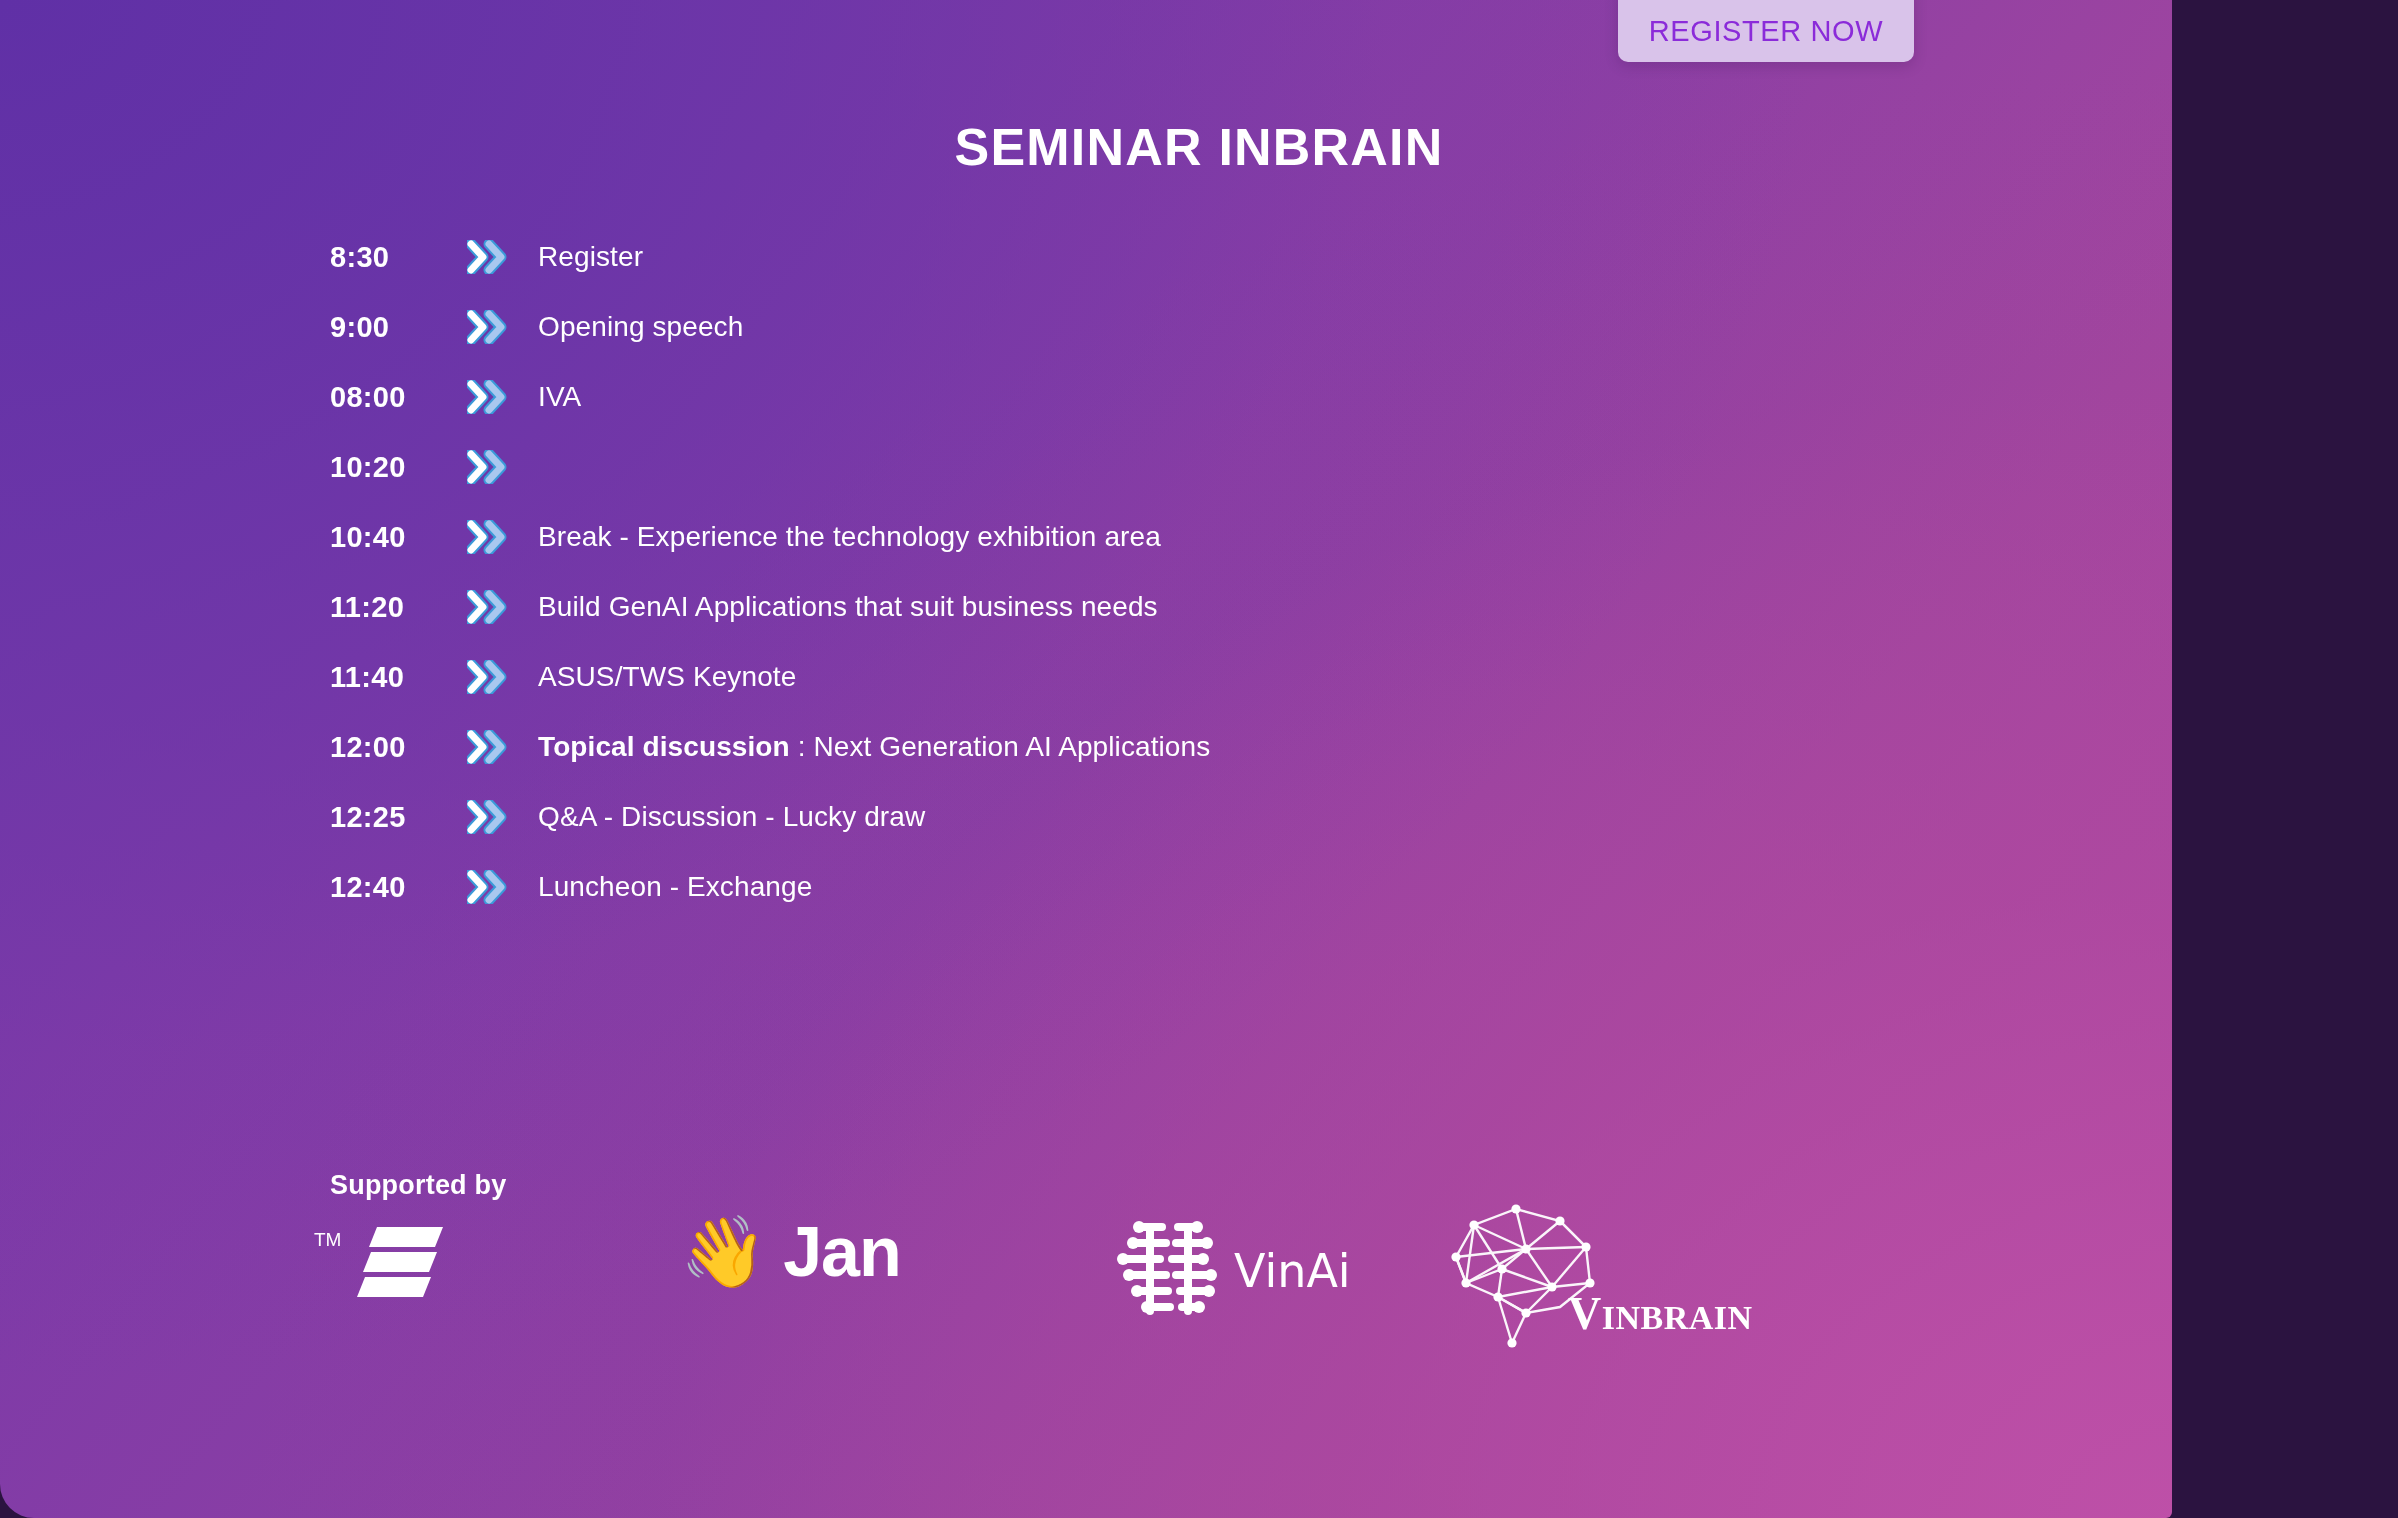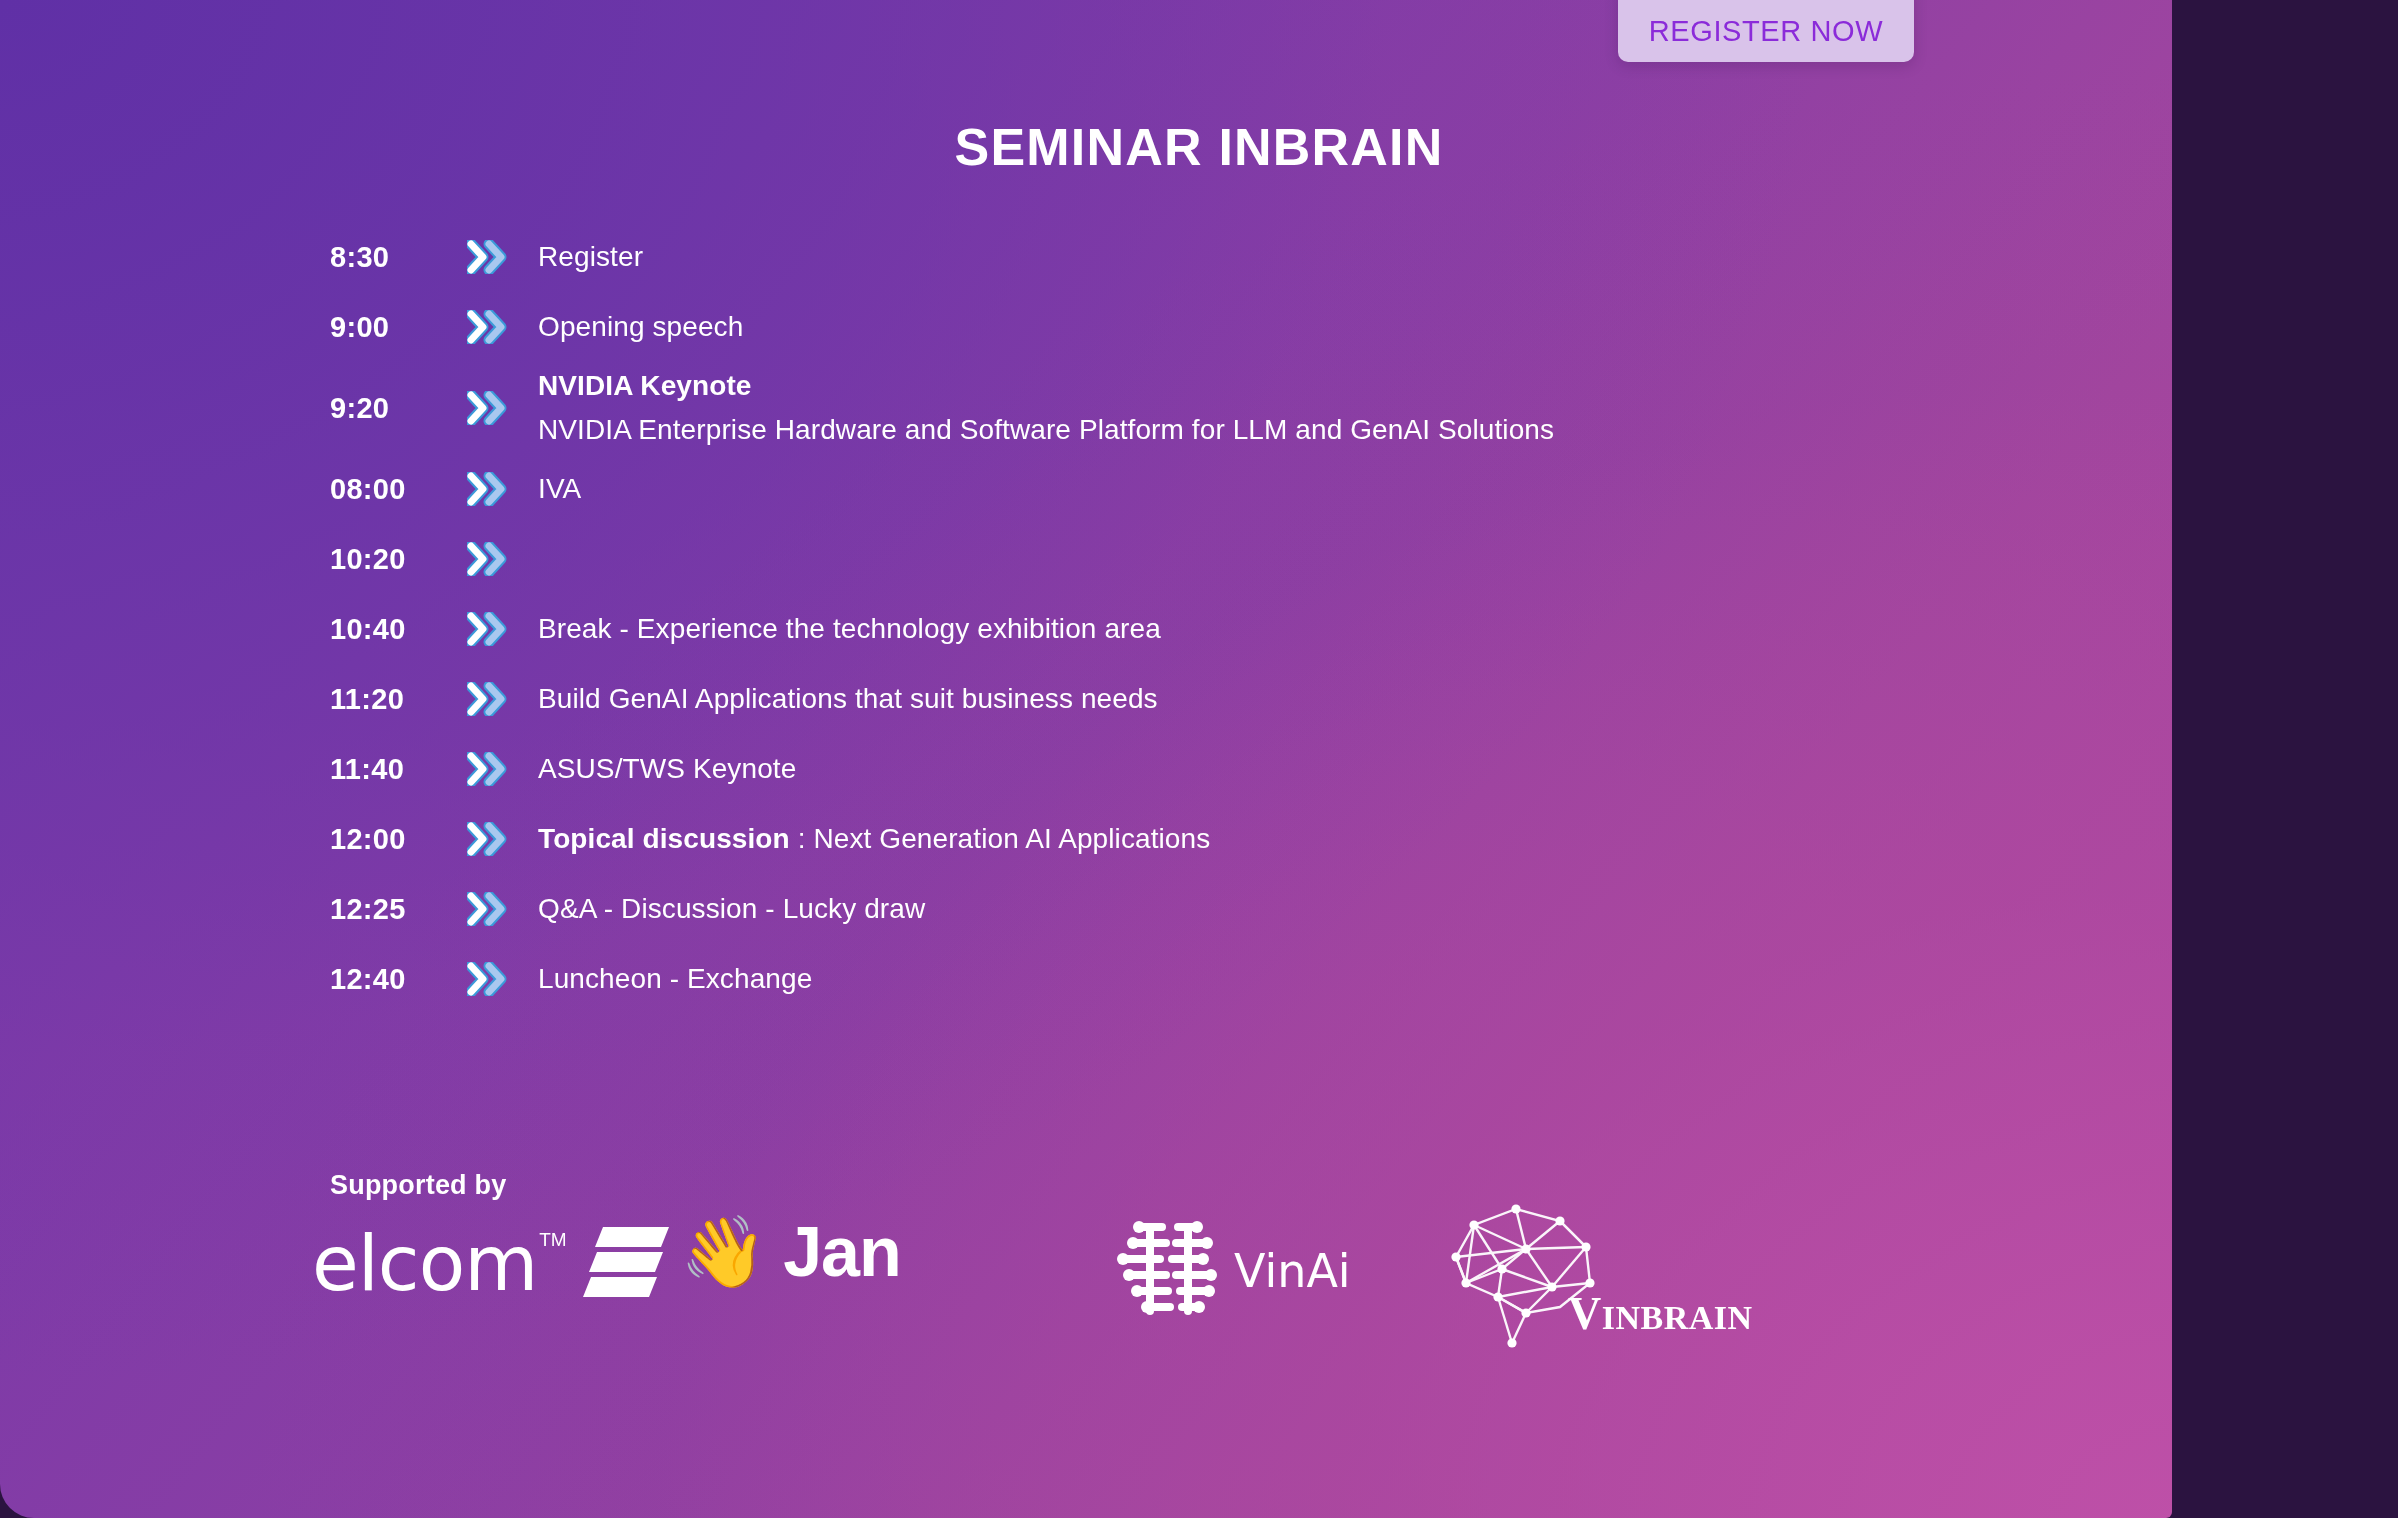--- a/index.html
+++ b/index.html
@@ -217,35 +217,20 @@
         <svg width="46" height="34" viewBox="0 0 46 34" aria-hidden="true">
           <path d="M4 4 L16 17 L4 30" fill="none" stroke="#3b9ad9" stroke-width="11" stroke-linecap="round" stroke-linejoin="round"></path>
           <path d="M22 4 L34 17 L22 30" fill="none" stroke="#3b9ad9" stroke-width="11" stroke-linecap="round" stroke-linejoin="round"></path>
           <path d="M22 4 L34 17 L22 30" fill="none" stroke="#a9c8ef" stroke-width="7" stroke-linecap="round" stroke-linejoin="round"></path>
           <path d="M4 4 L16 17 L4 30" fill="none" stroke="#ffffff" stroke-width="7" stroke-linecap="round" stroke-linejoin="round"></path>
         </svg>
       </div>
       <div class="sched-text">Opening speech</div>
     </div>
 
-    <div class="sched-row tall">
-      <div class="sched-time">9:20</div>
-      <div class="sched-chev">
-        <svg width="46" height="34" viewBox="0 0 46 34" aria-hidden="true">
-          <path d="M4 4 L16 17 L4 30" fill="none" stroke="#3b9ad9" stroke-width="11" stroke-linecap="round" stroke-linejoin="round"></path>
-          <path d="M22 4 L34 17 L22 30" fill="none" stroke="#3b9ad9" stroke-width="11" stroke-linecap="round" stroke-linejoin="round"></path>
-          <path d="M22 4 L34 17 L22 30" fill="none" stroke="#a9c8ef" stroke-width="7" stroke-linecap="round" stroke-linejoin="round"></path>
-          <path d="M4 4 L16 17 L4 30" fill="none" stroke="#ffffff" stroke-width="7" stroke-linecap="round" stroke-linejoin="round"></path>
-        </svg>
-      </div>
-      <div class="sched-text">
-        <span class="head">NVIDIA Keynote</span>
-        <span class="sub">NVIDIA Enterprise Hardware and Software Platform for LLM and GenAI Solutions</span>
-      </div>
-    </div>
 
     <div class="sched-row">
       <div class="sched-time">08:00</div>
       <div class="sched-chev">
         <svg width="46" height="34" viewBox="0 0 46 34" aria-hidden="true">
           <path d="M4 4 L16 17 L4 30" fill="none" stroke="#3b9ad9" stroke-width="11" stroke-linecap="round" stroke-linejoin="round"></path>
           <path d="M22 4 L34 17 L22 30" fill="none" stroke="#3b9ad9" stroke-width="11" stroke-linecap="round" stroke-linejoin="round"></path>
           <path d="M22 4 L34 17 L22 30" fill="none" stroke="#a9c8ef" stroke-width="7" stroke-linecap="round" stroke-linejoin="round"></path>
           <path d="M4 4 L16 17 L4 30" fill="none" stroke="#ffffff" stroke-width="7" stroke-linecap="round" stroke-linejoin="round"></path>
         </svg>
@@ -345,21 +330,20 @@
       <div class="sched-text">Luncheon - Exchange</div>
     </div>
 
   </div>
 
   <div id="supported-label">Supported by</div>
 
   <div id="logo-row">
 
     <div class="logo" id="logo-elcom">
-      <span class="word">elcom</span>
       <span class="tm">TM</span>
       <span class="emark">
         <svg width="92" height="78" viewBox="0 0 92 78" aria-hidden="true">
           <path d="M22 4 H88 L80 24 H14 Z" fill="#ffffff"></path>
           <path d="M16 29 H82 L74 49 H8 Z" fill="#ffffff"></path>
           <path d="M10 54 H76 L68 74 H2 Z" fill="#ffffff"></path>
         </svg>
       </span>
     </div>
 

